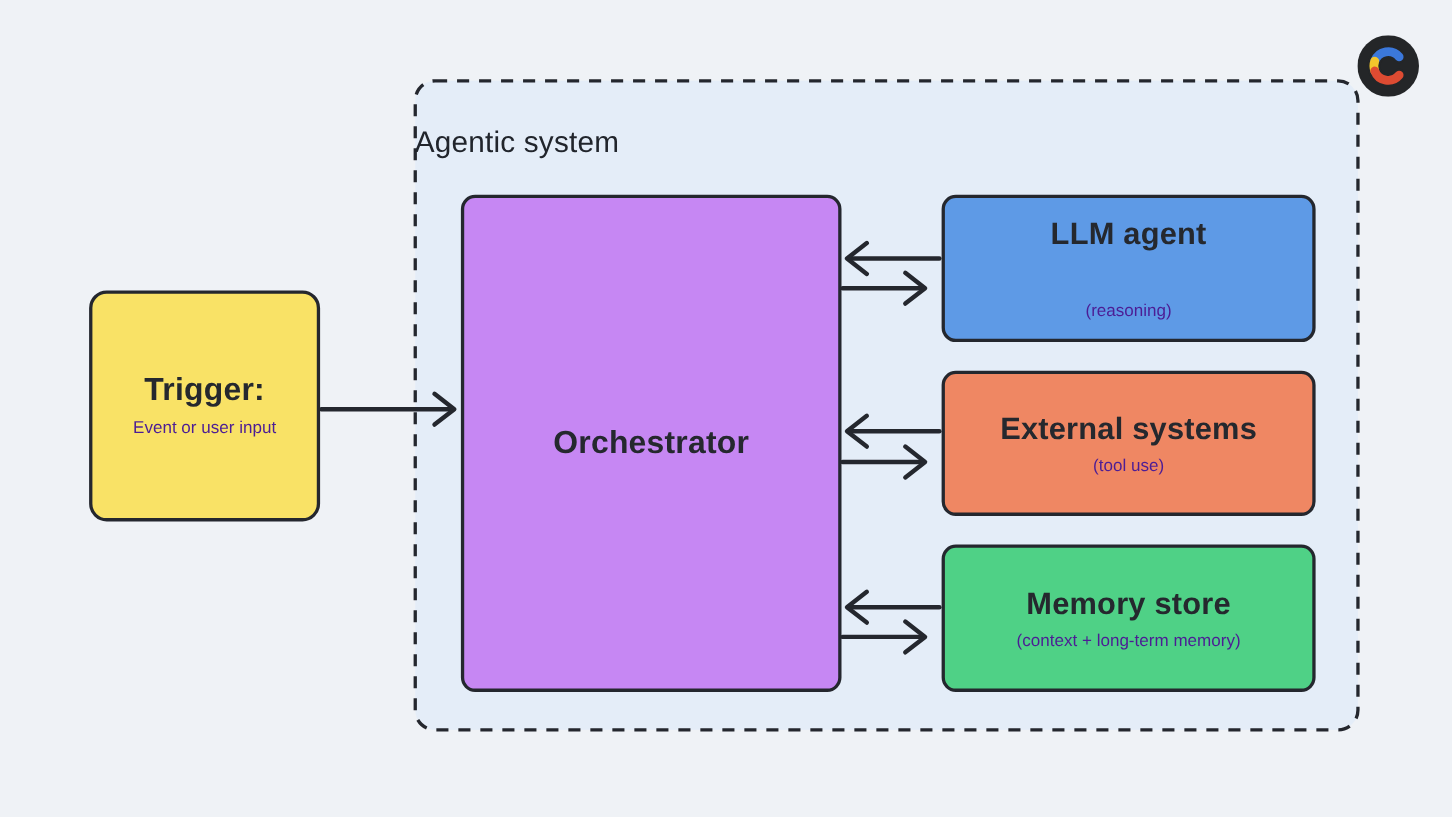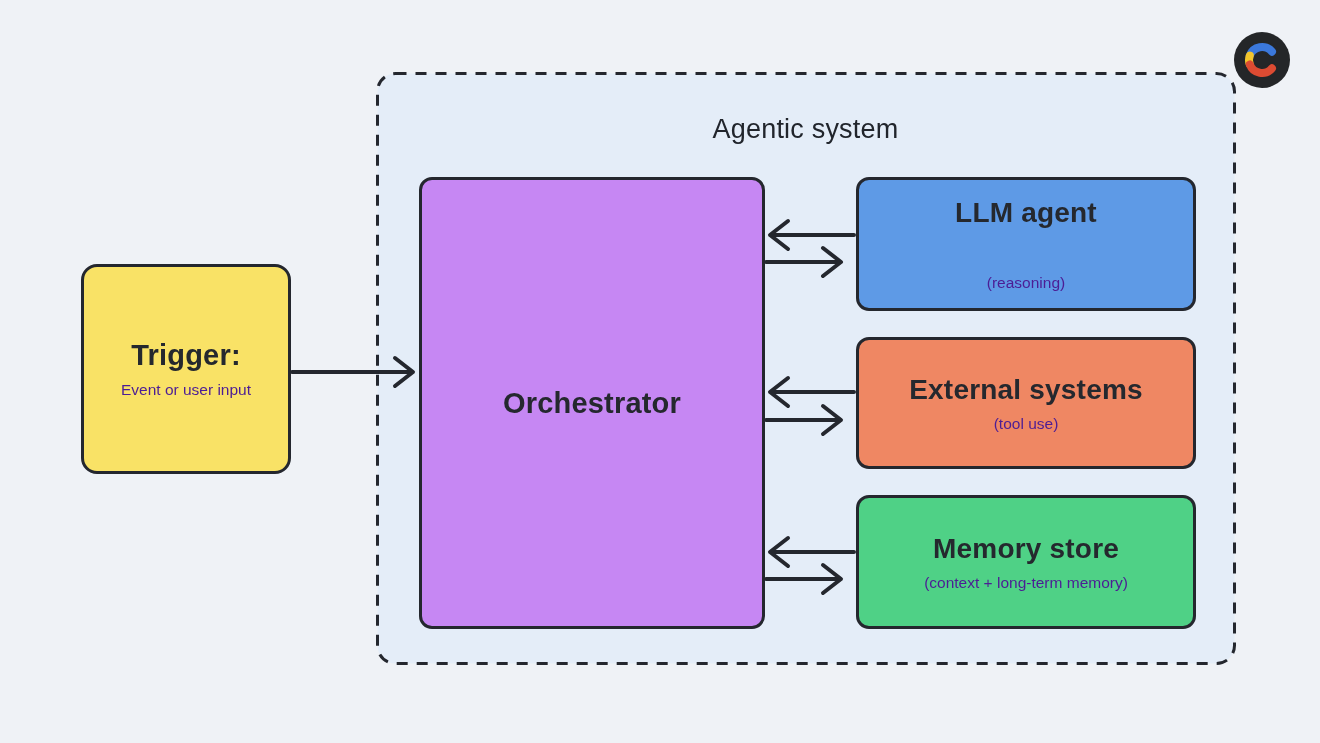--- a/index.html
+++ b/index.html
@@ -10,21 +10,21 @@
     color: #24282E;
     overflow: hidden;
     position: relative;
   }
   .canvas { position: absolute; left: 0; top: 0; width: 1320px; height: 743px; }
 
   svg.layer { position: absolute; left: 0; top: 0; width: 1320px; height: 743px; }
 
   .container-title {
     position: absolute; left: 377px; top: 114px; width: 857px;
-    text-align: center;
+    text-align: left;
     font-size: 27px; font-weight: 500; color: #21252C;
     letter-spacing: 0.2px;
   }
 
   .node {
     position: absolute;
     border: 3px solid #24272E;
     border-radius: 13px;
     display: flex; flex-direction: column;
     align-items: center; justify-content: center;

